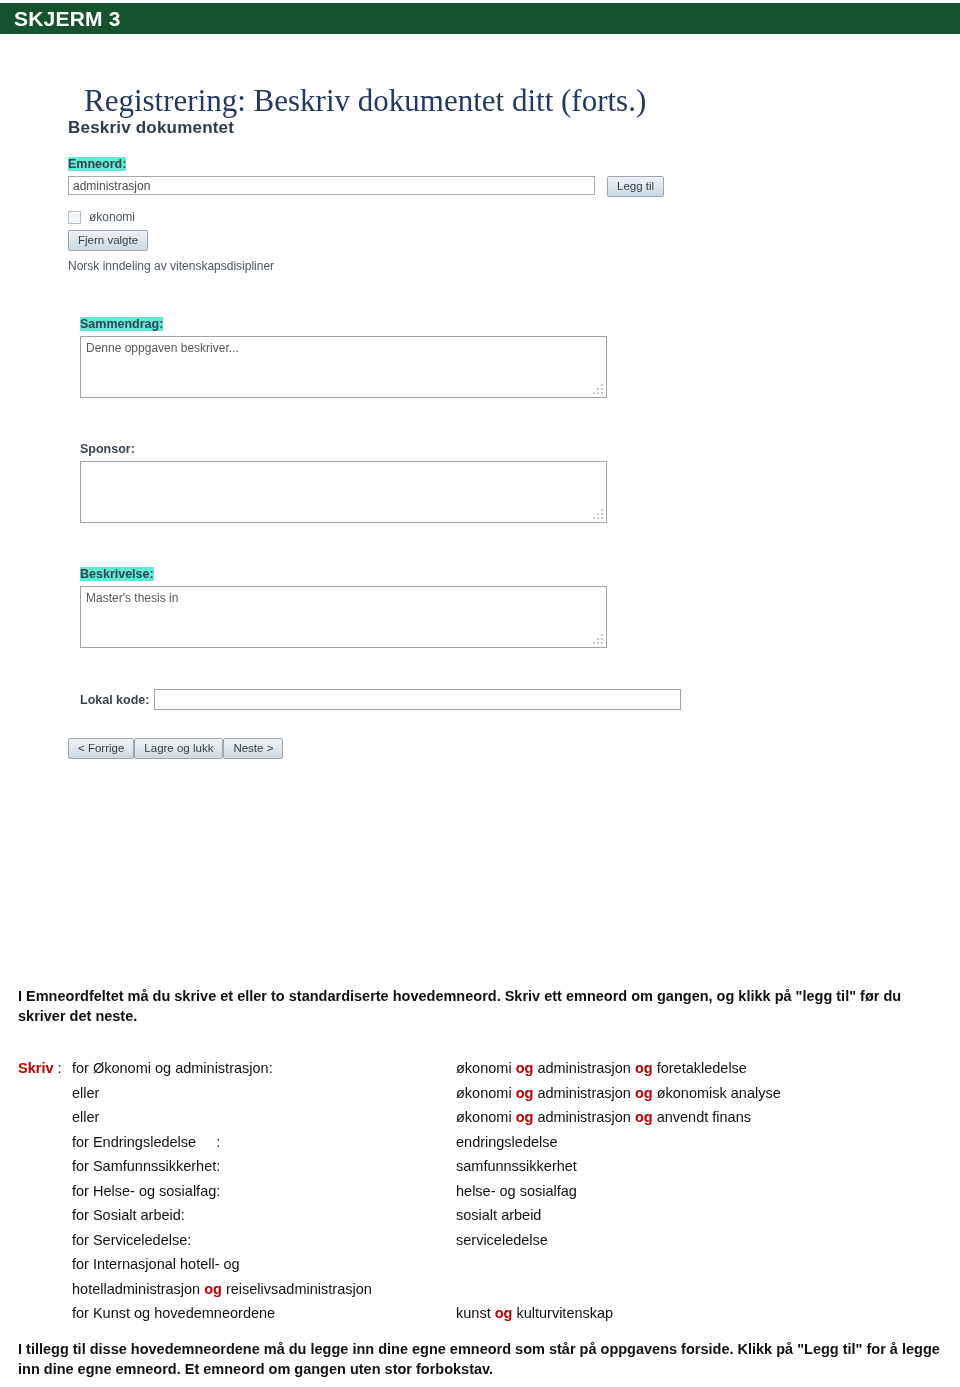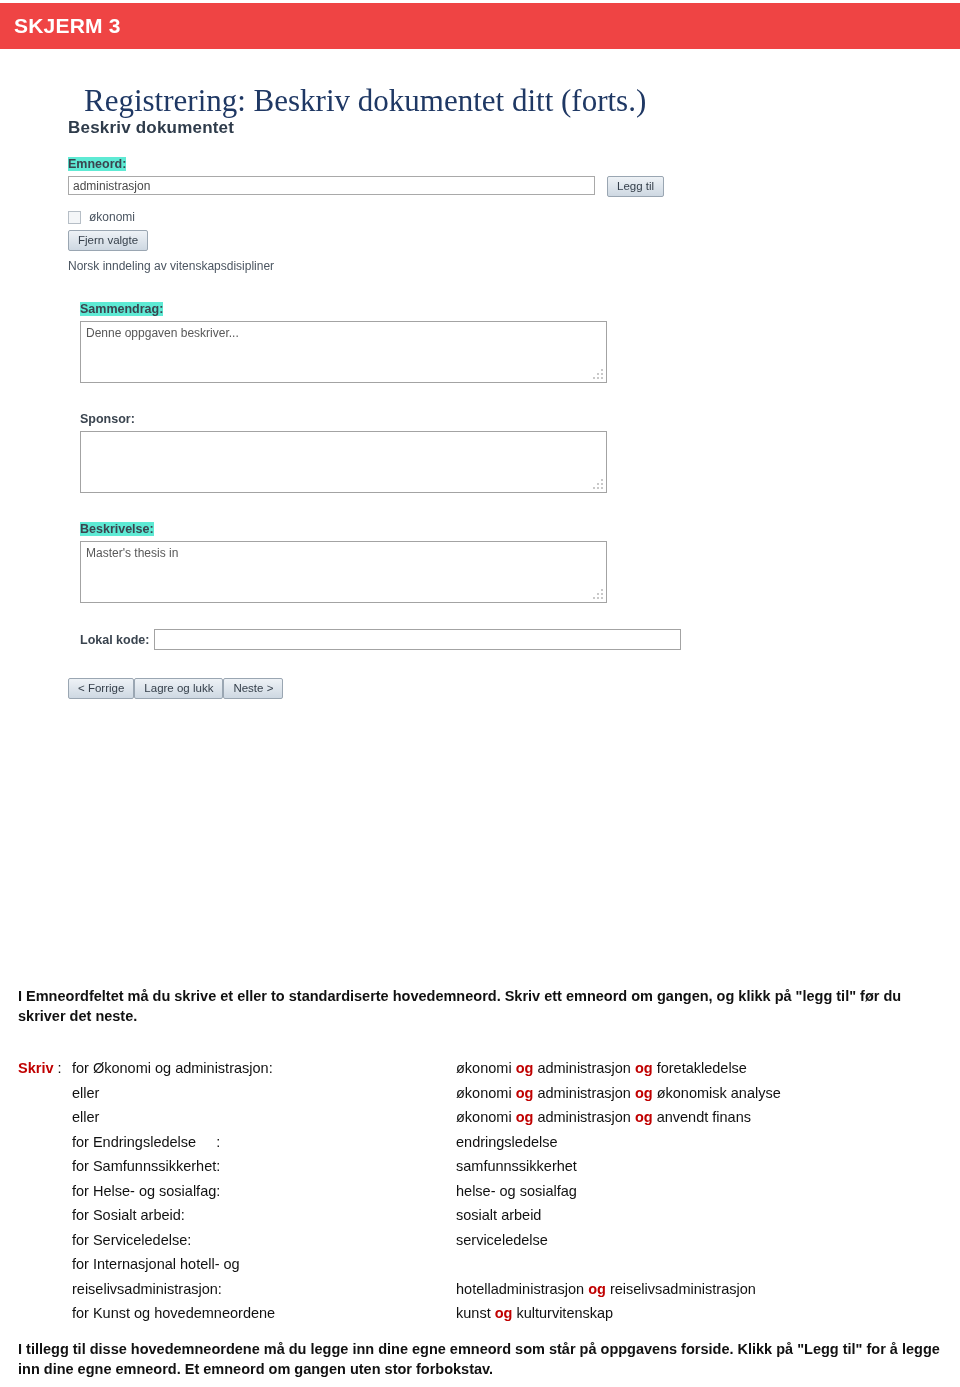--- a/index.html
+++ b/index.html
@@ -15,22 +15,22 @@
     color: #000000;
     overflow: hidden;
   }
 
   
   .banner {
     position: absolute;
     left: 0;
     top: 3px;
     width: 960px;
-    height: 46px;
-    background: #ef4444;
+    height: 31px;
+    background: #14532d;
     display: flex;
     align-items: center;
   }
   .banner-label {
     color: #ffffff;
     font-family: "Liberation Sans", sans-serif;
     font-weight: bold;
     font-size: 21px;
     letter-spacing: 0.2px;
     padding-left: 14px;
@@ -126,21 +126,21 @@
     margin-top: 6px;
     display: inline-block;
   }
   .note {
     margin-top: 8px;
     font-size: 12px;
     color: #4b5561;
   }
 
   .block {
-    margin-top: 26px;
+    margin-top: 41px;
     padding-left: 12px;
   }
   .area {
     position: relative;
     width: 527px;
     height: 62px;
     border: 1px solid #a3a3a3;
     background: #ffffff;
     box-sizing: border-box;
   }
@@ -371,21 +371,20 @@
       <div class="col-left">for Serviceledelse:</div>
       <div class="col-right">serviceledelse</div>
     </div>
     <div class="map-row">
       <div class="col-lead"></div>
       <div class="col-left">for Internasjonal hotell- og</div>
       <div class="col-right"></div>
     </div>
     <div class="map-row">
       <div class="col-lead"></div>
-      <div class="col-left">reiselivsadministrasjon:</div>
       <div class="col-right">hotelladministrasjon <span class="og">og</span> reiselivsadministrasjon</div>
     </div>
     <div class="map-row">
       <div class="col-lead"></div>
       <div class="col-left">for Kunst og hovedemneordene</div>
       <div class="col-right">kunst <span class="og">og</span> kulturvitenskap</div>
     </div>
   </div>
 
 <div class="prose p-outro">I tillegg til disse hovedemneordene må du legge inn dine egne emneord som står på oppgavens forside. Klikk på "Legg til" for å legge inn dine egne emneord. Et emneord om gangen uten stor forbokstav.</div>

